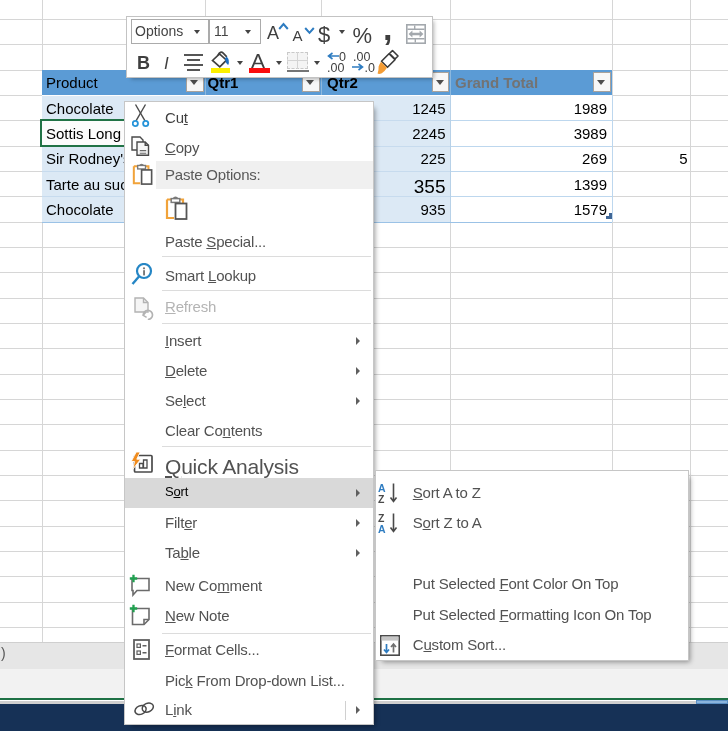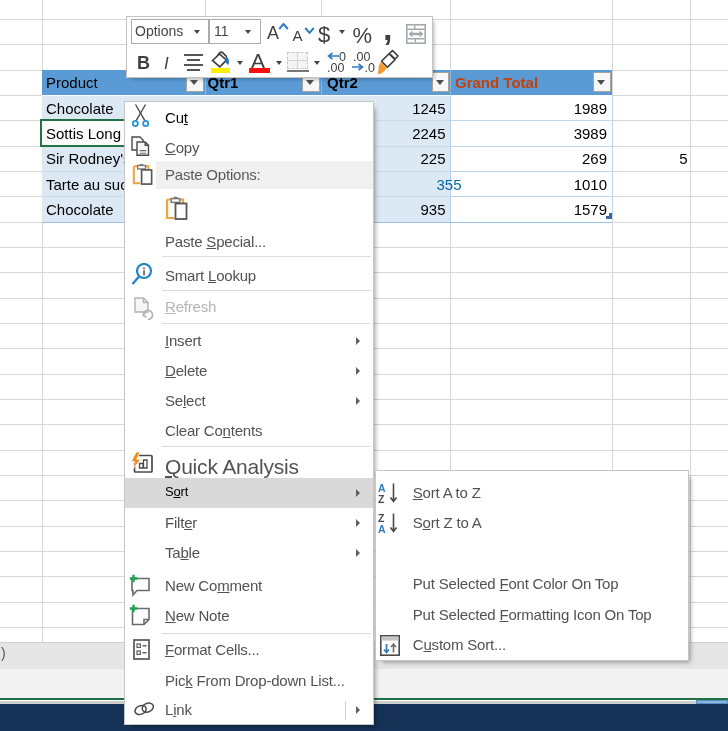--- a/index.html
+++ b/index.html
@@ -54,43 +54,43 @@
 <div style="position:absolute;left:41.5px;top:170.9px;width:408.5px;height:1px;background:#c7dbee"></div>
 <div style="position:absolute;left:450.0px;top:170.9px;width:161.5px;height:1px;background:#bdd7ee"></div>
 <div style="position:absolute;left:41.5px;top:196.2px;width:408.5px;height:1px;background:#c7dbee"></div>
 <div style="position:absolute;left:450.0px;top:196.2px;width:161.5px;height:1px;background:#bdd7ee"></div>
 <div style="position:absolute;left:41.5px;top:221.6px;width:570.0px;height:1px;background:#9bc2e6"></div>
 <div style="position:absolute;left:450.0px;top:94.9px;width:1px;height:126.7px;background:#b7d1e8"></div>
 <div style="position:absolute;left:611.5px;top:94.9px;width:1px;height:126.7px;background:#bdd7ee"></div>
 <div class="txt" style="left:46px;top:73.8px;font-size:15px;font-weight:normal;color:#000">Product</div>
 <div class="txt" style="left:207.5px;top:73.8px;font-size:15px;font-weight:bold;color:#000">Qtr1</div>
 <div class="txt" style="left:327px;top:73.8px;font-size:15px;font-weight:bold;color:#000">Qtr2</div>
-<div class="txt" style="left:455px;top:73.8px;font-size:15px;font-weight:bold;color:#c2410c">Grand Total</div>
+<div class="txt" style="left:455px;top:73.8px;font-size:15px;font-weight:bold;color:#737373">Grand Total</div>
 <div style="position:absolute;left:186.1px;top:72.3px;width:17.5px;height:19.8px;background:#f7f7f7;border:1px solid #a9a29b;box-sizing:border-box"></div>
 <div style="position:absolute;left:190.3px;top:79.9px;width:0;height:0;border-left:4.4px solid transparent;border-right:4.4px solid transparent;border-top:5px solid #4e4e4e"></div>
 <div style="position:absolute;left:302.1px;top:72.3px;width:17.5px;height:19.8px;background:#f7f7f7;border:1px solid #a9a29b;box-sizing:border-box"></div>
 <div style="position:absolute;left:306.3px;top:79.9px;width:0;height:0;border-left:4.4px solid transparent;border-right:4.4px solid transparent;border-top:5px solid #4e4e4e"></div>
 <div style="position:absolute;left:431.6px;top:72.3px;width:17.5px;height:19.8px;background:#f7f7f7;border:1px solid #a9a29b;box-sizing:border-box"></div>
 <div style="position:absolute;left:435.8px;top:79.9px;width:0;height:0;border-left:4.4px solid transparent;border-right:4.4px solid transparent;border-top:5px solid #4e4e4e"></div>
 <div style="position:absolute;left:593.1px;top:72.3px;width:17.5px;height:19.8px;background:#f7f7f7;border:1px solid #a9a29b;box-sizing:border-box"></div>
 <div style="position:absolute;left:597.3px;top:79.9px;width:0;height:0;border-left:4.4px solid transparent;border-right:4.4px solid transparent;border-top:5px solid #4e4e4e"></div>
 <div class="txt" style="left:46px;top:99.5px;font-size:15px;color:#000">Chocolate</div>
 <div class="txt" style="left:46px;top:124.8px;font-size:15px;color:#000">Sottis Long</div>
 <div class="txt" style="left:46px;top:150.2px;font-size:15px;color:#000">Sir Rodney's</div>
 <div class="txt" style="left:46px;top:175.5px;font-size:15px;color:#000">Tarte au suc</div>
 <div class="txt" style="left:46px;top:200.8px;font-size:15px;color:#000">Chocolate</div>
 <div class="num" style="left:340px;top:99.5px;width:105.5px;font-size:15px;color:#000">1245</div>
 <div class="num" style="left:340px;top:124.8px;width:105.5px;font-size:15px;color:#000">2245</div>
 <div class="num" style="left:340px;top:150.2px;width:105.5px;font-size:15px;color:#000">225</div>
-<div class="num" style="left:356px;top:175.5px;width:105.5px;font-size:15px;color:#0369a1">355</div>
+<div class="num" style="left:340px;top:175.5px;width:105.5px;font-size:19px;color:#000000">355</div>
 <div class="num" style="left:340px;top:200.8px;width:105.5px;font-size:15px;color:#000">935</div>
 <div class="num" style="left:500px;top:99.5px;width:107px;font-size:15px;color:#000">1989</div>
 <div class="num" style="left:500px;top:124.8px;width:107px;font-size:15px;color:#000">3989</div>
 <div class="num" style="left:500px;top:150.2px;width:107px;font-size:15px;color:#000">269</div>
-<div class="num" style="left:500px;top:175.5px;width:107px;font-size:15px;color:#000">1010</div>
+<div class="num" style="left:500px;top:175.5px;width:107px;font-size:15px;color:#000">1399</div>
 <div class="num" style="left:500px;top:200.8px;width:107px;font-size:15px;color:#000">1579</div>
 <div class="num" style="left:600px;top:150.2px;width:87.5px;font-size:15px;color:#000">5</div>
 <div style="position:absolute;left:39.6px;top:118.6px;width:167px;height:28.6px;background:#fcfcfc;border:2px solid #217346;box-sizing:border-box"></div>
 <div class="txt" style="left:46px;top:124.8px;font-size:15px;color:#000">Sottis Long</div>
 <div style="position:absolute;left:609.4px;top:212.9px;width:2.8px;height:6px;background:#3f6696"></div>
 <div style="position:absolute;left:605.6px;top:215.7px;width:6.6px;height:3.2px;background:#3f6696"></div>
 <div style="position:absolute;left:0;top:642px;width:728px;height:27.4px;background:#e6e6e6;border-top:1px solid #cfcfcf;box-sizing:border-box"></div>
 <div class="txt" style="left:1px;top:645px;font-size:14px;color:#555">)</div>
 <div style="position:absolute;left:0;top:669.4px;width:728px;height:28.9px;background:#f2f2f2"></div>
 <div style="position:absolute;left:0;top:698.3px;width:728px;height:2.2px;background:#1e7145"></div>
@@ -156,21 +156,21 @@
 <div class="txt" style="left:364.5px;top:60.5px;font-size:12.5px;color:#3f3f3f">.0</div>
 <svg style="position:absolute;left:377px;top:49px" width="25" height="27" viewBox="0 0 25 27">
 <path d="M15.5 1.5 l5.5 5.5 -3 3 -5.5 -5.5 z" fill="#fff" stroke="#3a3a3a" stroke-width="1.6" stroke-linejoin="round"></path>
 <path d="M12 4.8 l6 6 -7.5 7.5 -6 -6 z" fill="#fff" stroke="#3a3a3a" stroke-width="1.6" stroke-linejoin="round"></path>
 <path d="M4 12.8 L10 18.8 Q7.5 22.8 4.8 24.2 Q2.2 25.4 0.6 24.6 Q1.8 21.3 1.6 17.6 Q2.5 15 4 12.8 Z" fill="#f49c34"></path>
     </svg>
 <div style="position:absolute;left:123.5px;top:101.4px;width:250.5px;height:624.1px;background:#fff;
  border:1px solid #c6c6c6;box-sizing:border-box;box-shadow:4px 4px 5px -3px rgba(0,0,0,.4)"></div>
 <div style="position:absolute;left:155.8px;top:161.3px;width:217.2px;height:27.4px;background:#f0f0f0"></div>
 <div style="position:absolute;left:124.5px;top:478.3px;width:248.5px;height:29.5px;background:#d9d9d9"></div>
-<div class="txt" style="left:165.0px;top:109.3px;font-size:15px;color:#000000;letter-spacing:-0.2px">Cu<u>t</u></div>
+<div class="txt" style="left:165.0px;top:109.3px;font-size:15px;color:#404040;letter-spacing:-0.2px">Cu<u>t</u></div>
 <div class="txt" style="left:165.0px;top:139.2px;font-size:15px;color:#525252;letter-spacing:-0.2px"><u>C</u>opy</div>
 <div class="txt" style="left:165.0px;top:165.6px;font-size:15px;font-weight:normal;color:#595959;letter-spacing:-0.2px">Paste Options:</div>
 <div class="txt" style="left:165.0px;top:233.2px;font-size:15px;color:#525252;letter-spacing:-0.2px">Paste <u>S</u>pecial...</div>
 <div style="position:absolute;left:162.0px;top:255.6px;width:208.5px;height:1px;background:#dcdcdc"></div>
 <div class="txt" style="left:165.0px;top:266.6px;font-size:15px;color:#525252;letter-spacing:-0.2px">Smart <u>L</u>ookup</div>
 <div style="position:absolute;left:162.0px;top:289.6px;width:208.5px;height:1px;background:#dcdcdc"></div>
 <div class="txt" style="left:165.0px;top:298.0px;font-size:15px;color:#b4b4b4;letter-spacing:-0.2px"><u>R</u>efresh</div>
 <div style="position:absolute;left:162.0px;top:323.2px;width:208.5px;height:1px;background:#dcdcdc"></div>
 <div class="txt" style="left:165.0px;top:332.4px;font-size:15px;color:#525252;letter-spacing:-0.2px"><u>I</u>nsert</div>
 <div style="position:absolute;left:356.0px;top:337.2px;width:0;height:0;border-top:4.2px solid transparent;border-bottom:4.2px solid transparent;border-left:4.8px solid #5f5f5f"></div>

